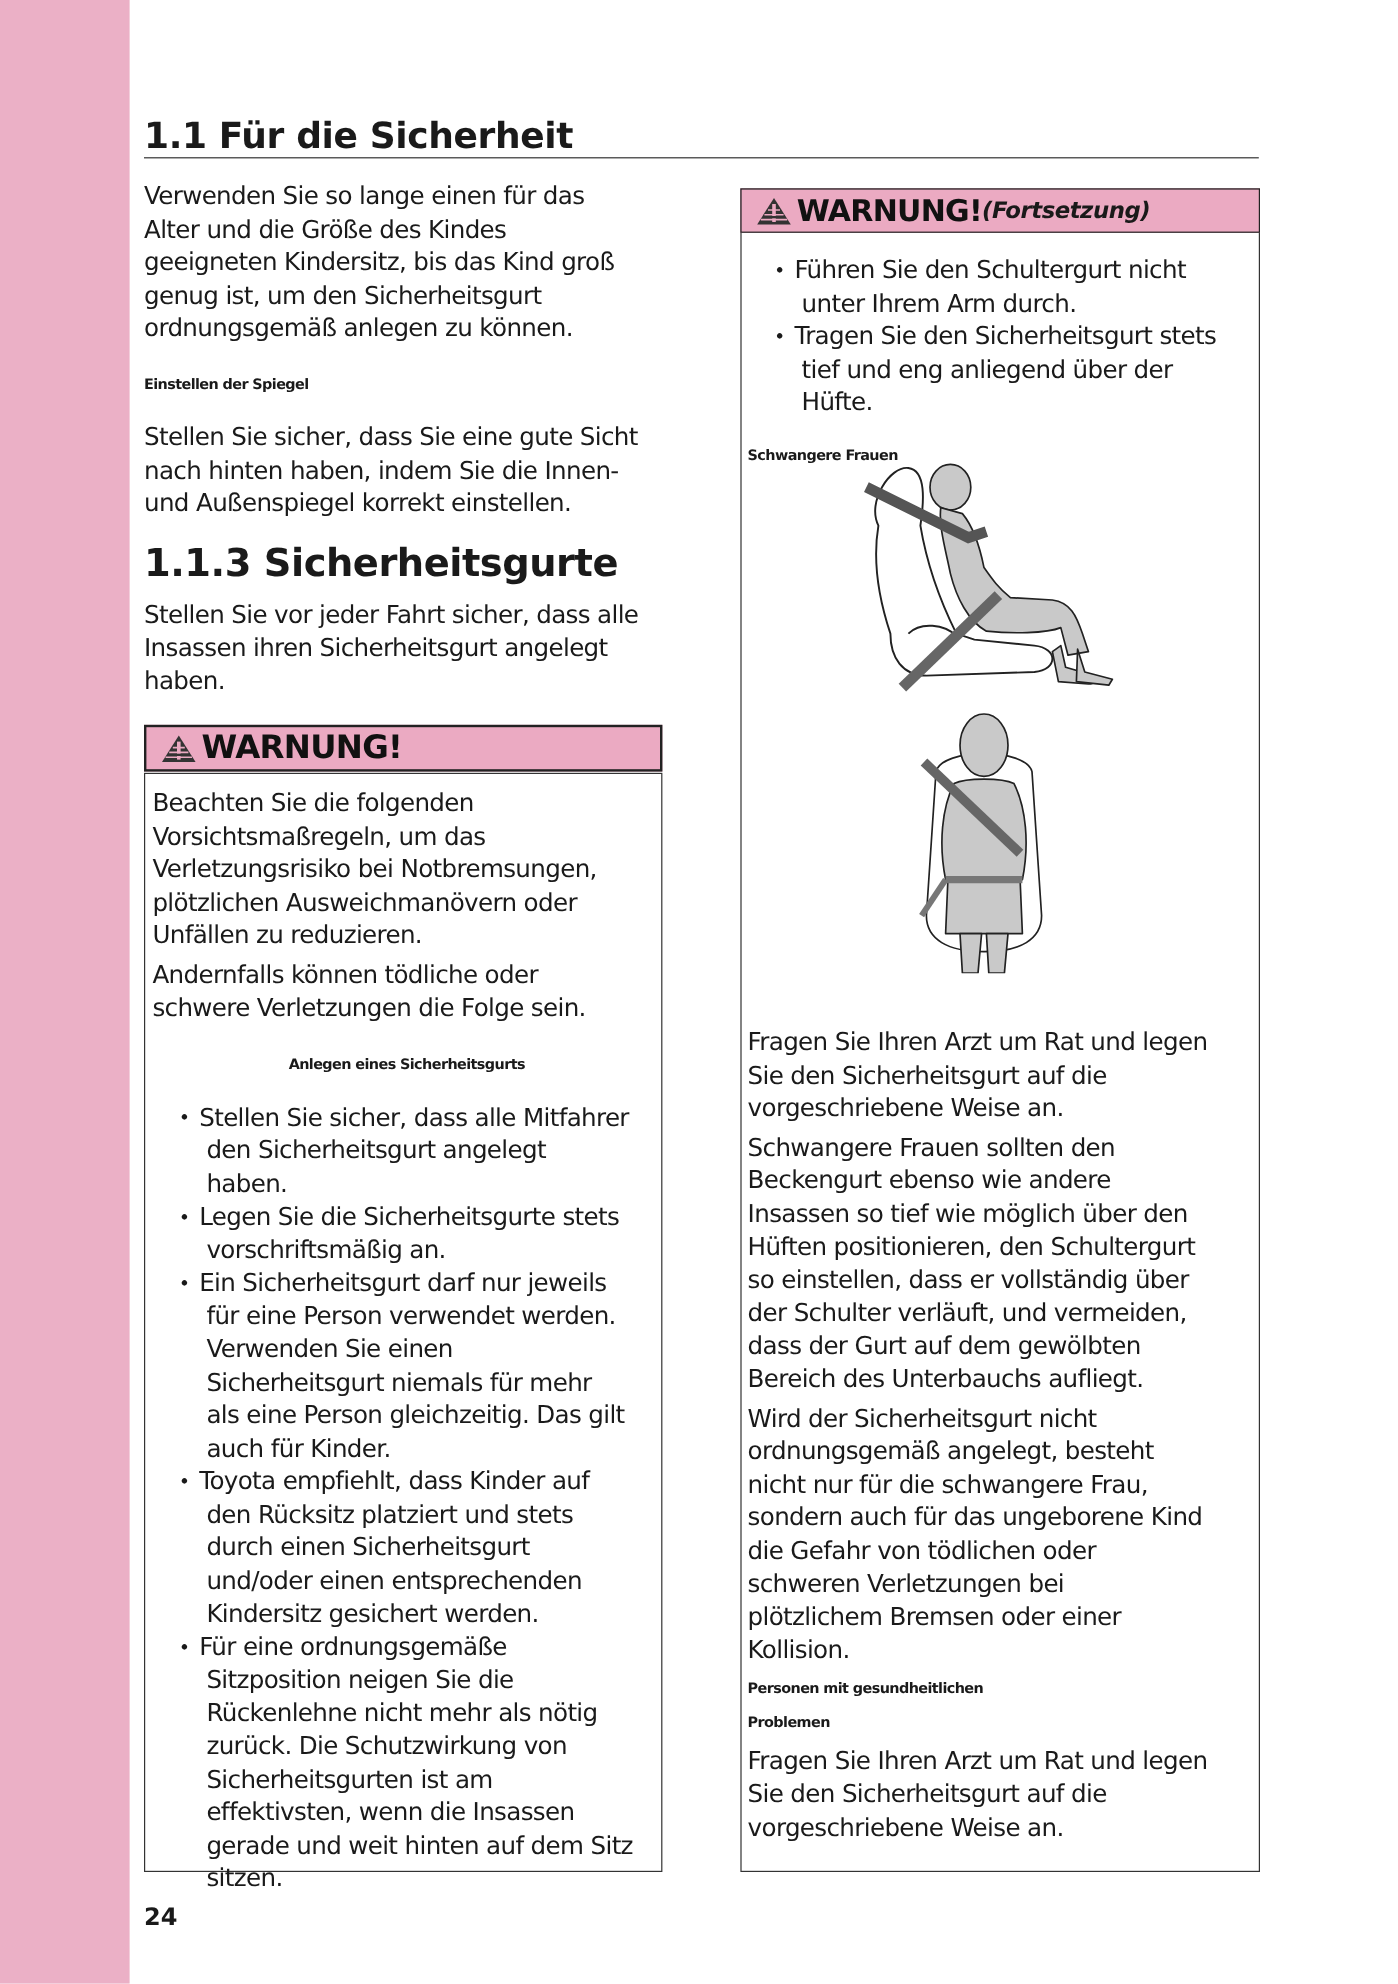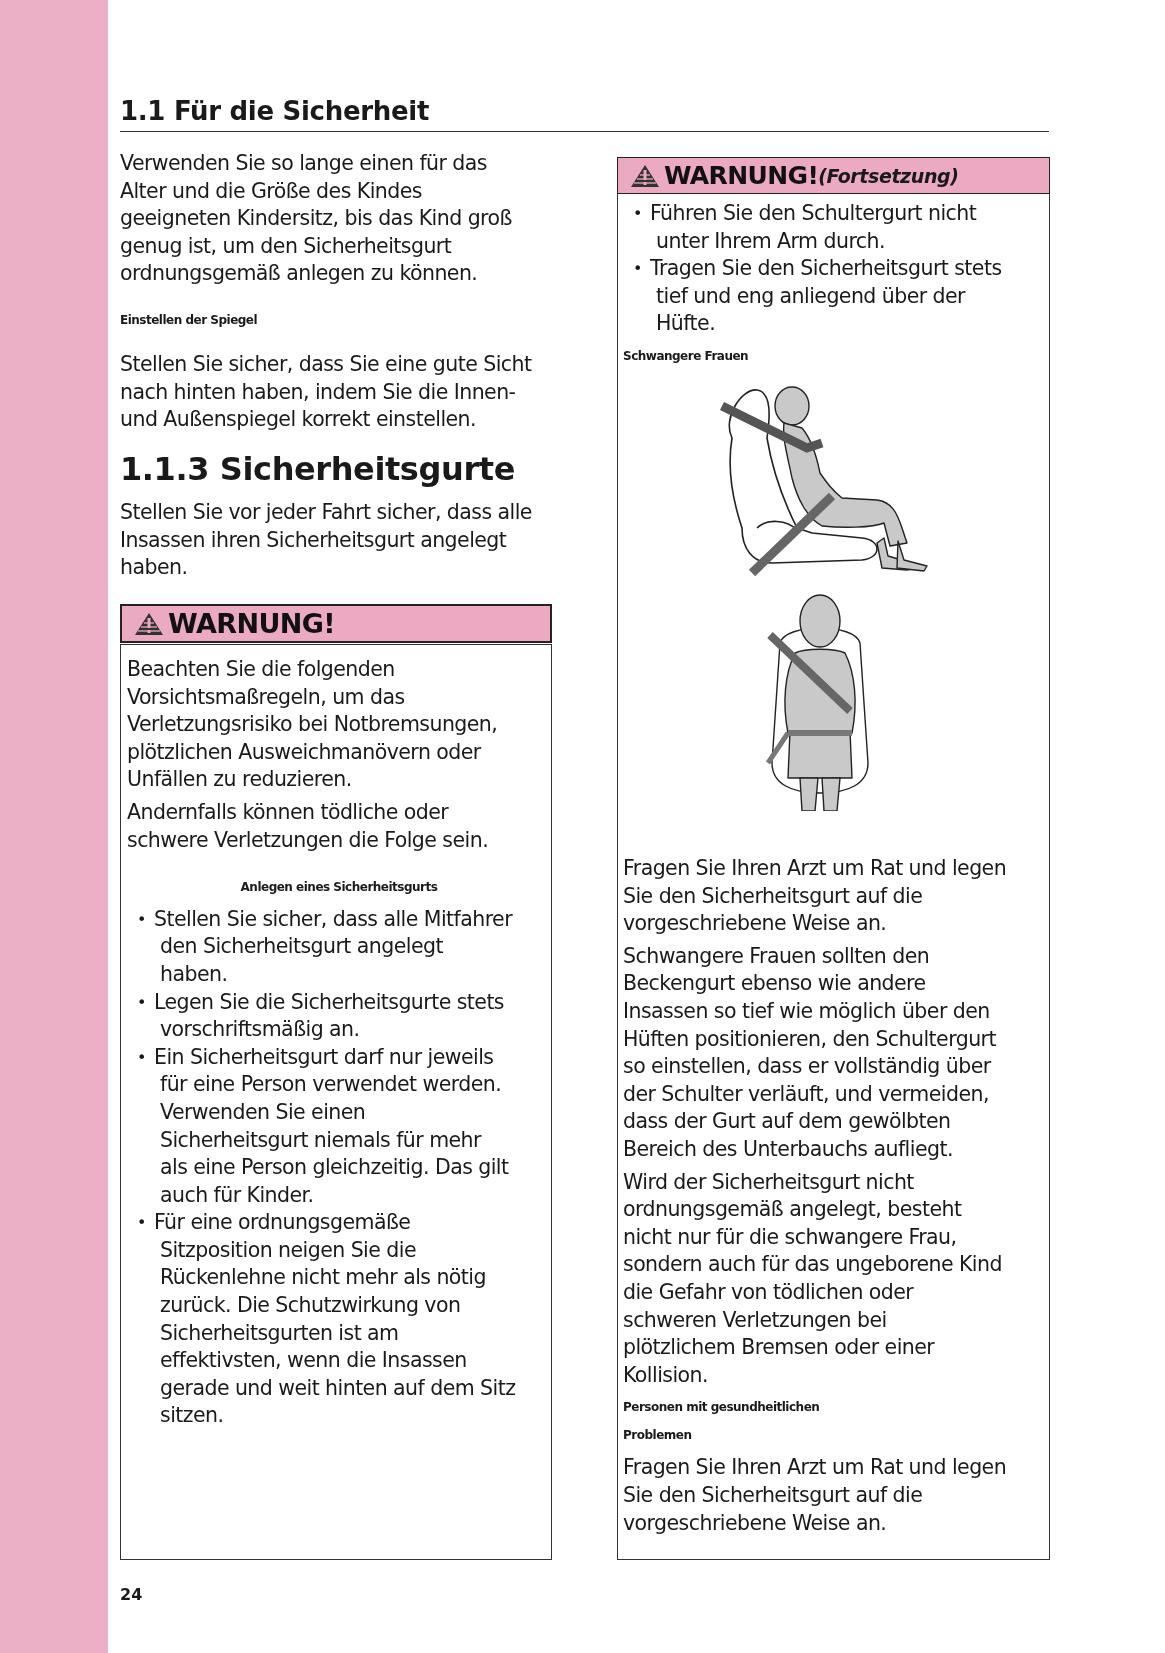--- a/index.html
+++ b/index.html
@@ -3,42 +3,42 @@
 <meta charset="utf-8">
 <style>
   html, body { margin:0; padding:0; }
   body {
     width:1165px; height:1653px; position:relative; background:#ffffff;
     font-family:"DejaVu Sans", "Liberation Sans", sans-serif; color:#1a1a1a;
     overflow:hidden;
   }
   .sidebar { position:absolute; left:0; top:0; width:108px; height:1653px; background:#ebb0c6; }
   .abs { position:absolute; }
-  .h1 { left:120px; top:96px; font-size:26px; font-weight:bold; letter-spacing:-0.3px; }
+  .h1 { left:120px; top:96px; font-size:30px; font-weight:bold; letter-spacing:-0.3px; }
   .rule { left:120px; top:131px; width:929px; height:0; border-top:1.5px solid #333; }
   .txt { font-size:20.5px; line-height:27.6px; letter-spacing:-0.55px; }
   .sub { font-weight:bold; font-size:12px; letter-spacing:-0.5px; }
   .h3 { font-size:32px; font-weight:bold; letter-spacing:-0.4px; }
 
   .col-left { left:120px; width:440px; }
   .warn-head {
     position:absolute; background:#ebaac2; border:2px solid #222; box-sizing:border-box;
     display:flex; align-items:center; padding-left:12px;
   }
   .warn-head .title { font-size:27px; font-weight:bold; letter-spacing:-0.6px; color:#111; }
   .warn-head .cont { font-size:19px; font-weight:bold; font-style:italic; margin-left:0; letter-spacing:-0.4px; }
   .warn-icon { width:30px; height:24px; margin-right:4px; display:inline-block; }
   .warn-body {
     position:absolute; border:1.5px solid #333; box-sizing:border-box; background:#fff;
   }
-  ul.bul { list-style:none; margin:4px; padding:0; }
+  ul.bul { list-style:none; margin:16px; padding:0; }
   ul.bul li { position:relative; padding-left:29px; }
   ul.bul li::before { content:"•"; position:absolute; left:6px; top:0; font-size:16px; }
   .right-box { left:617px; top:157px; width:433px; height:1403px; border:1.5px solid #333; box-sizing:border-box; }
-  .page-num { left:120px; top:1585px; font-size:16px; font-weight:bold; }
+  .page-num { left:120px; top:1585px; font-size:20px; font-weight:bold; }
   .illus { position:absolute; }
 </style>
 </head>
 <body>
 
 <div class="sidebar"></div>
 
 <div class="abs h1">1.1  Für die Sicherheit</div>
 <div class="abs rule"></div>
 
@@ -99,20 +99,27 @@
       <div style="margin-left:-6px">Legen Sie die Sicherheitsgurte stets</div>
       <div>vorschriftsmäßig an.</div>
     </li>
     <li>
       <div style="margin-left:-6px">Ein Sicherheitsgurt darf nur jeweils</div>
       <div>für eine Person verwendet werden.</div>
       <div>Verwenden Sie einen</div>
       <div>Sicherheitsgurt niemals für mehr</div>
       <div>als eine Person gleichzeitig. Das gilt</div>
       <div>auch für Kinder.</div>
+    </li>
+    <li>
+      <div style="margin-left:-6px">Toyota empfiehlt, dass Kinder auf</div>
+      <div>den Rücksitz platziert und stets</div>
+      <div>durch einen Sicherheitsgurt</div>
+      <div>und/oder einen entsprechenden</div>
+      <div>Kindersitz gesichert werden.</div>
     </li>
     <li>
       <div style="margin-left:-6px">Für eine ordnungsgemäße</div>
       <div>Sitzposition neigen Sie die</div>
       <div>Rückenlehne nicht mehr als nötig</div>
       <div>zurück. Die Schutzwirkung von</div>
       <div>Sicherheitsgurten ist am</div>
       <div>effektivsten, wenn die Insassen</div>
       <div>gerade und weit hinten auf dem Sitz</div>
       <div>sitzen.</div>

